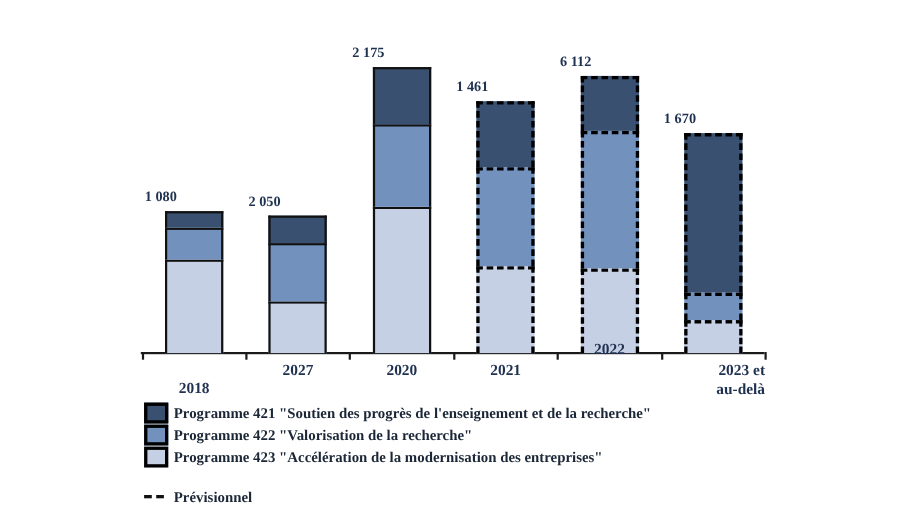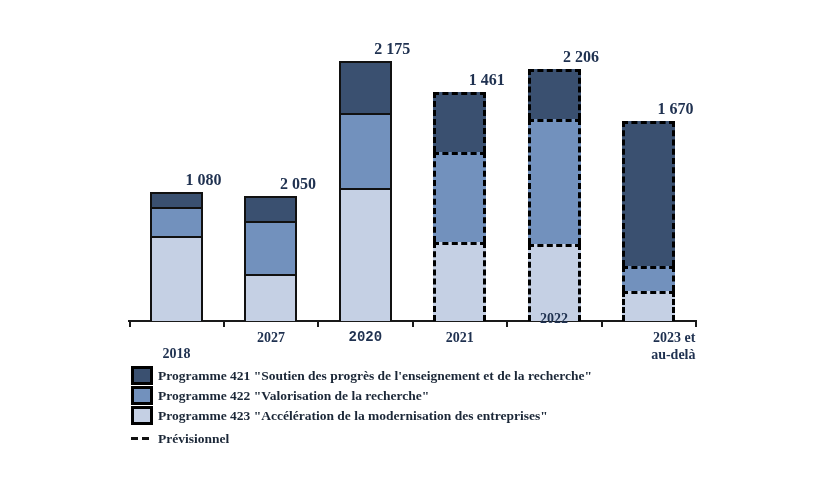--- a/index.html
+++ b/index.html
@@ -6,36 +6,36 @@
   #canvas{
     position:relative;width:840px;height:479px;background:#ffffff;overflow:hidden;
     font-family:"Liberation Serif","DejaVu Serif",serif;
   }
   .axis-line{position:absolute;background:#1a1a1a;}
   .axis-tick{position:absolute;background:#1a1a1a;width:2px;height:7px;}
   .bar-segment{position:absolute;box-sizing:border-box;}
   .seg-solid{border:2px solid #111111;border-bottom:none;}
   .seg-dashed{border:3px dashed #000000;border-bottom:none;}
   .value-label{
-    position:absolute;width:90px;text-align:right;
-    font-size:16px;font-weight:bold;color:#1f3150;letter-spacing:0px;
+    position:absolute;width:90px;text-align:left;
+    font-size:13px;font-weight:bold;color:#1f3150;letter-spacing:0px;
   }
   .x-label{
     position:absolute;width:94px;text-align:center;
     font-size:14px;font-weight:bold;color:#1f3150;line-height:17px;
   }
   #legend{position:absolute;left:131px;top:366px;}
   .legend-row{display:flex;align-items:center;margin-bottom:1px;height:19px;}
   .legend-swatch{
     width:16px;height:13px;border:3px solid #000;flex:0 0 auto;margin-right:5px;
   }
   .legend-label{
     font-size:13.5px;font-weight:bold;color:#1b2737;white-space:nowrap;
   }
-  .legend-row.forecast{margin-top:4px;}
+  .legend-row.forecast{margin-top:17px;}
   .dash-marker{display:flex;align-items:center;width:22px;flex:0 0 auto;margin-right:5px;}
   .dash-marker span{display:block;width:7px;height:3px;background:#111;margin-right:4px;}
 </style>
 </head>
 <body>
 
 <div id="canvas">
   <div id="plot">
       <div class="axis-line" style="left: 128px; top: 320px; width: 567px; height: 2px;"></div>
       <div class="axis-tick" style="left: 128.5px; top: 320px;"></div>
@@ -56,34 +56,34 @@
       <div class="bar-segment seg-solid" style="left: 244.4px; width: 53px; top: 220.62px; height: 53.1775px; background: rgb(114, 145, 189);"></div>
       <div class="bar-segment seg-solid" style="left: 244.4px; width: 53px; top: 195.525px; height: 25.095px; background: rgb(58, 80, 112);"></div>
       <div class="value-label" style="left: 225.9px; top: 174.525px;">2 050</div>
       <div class="x-label" style="left: 223.9px; top: 329px;">
         <div>2027</div>
       </div>
       <div class="bar-segment seg-solid" style="left: 338.8px; width: 53px; top: 187.757px; height: 133.243px; background: rgb(197, 208, 228);"></div>
       <div class="bar-segment seg-solid" style="left: 338.8px; width: 53px; top: 113.07px; height: 74.6875px; background: rgb(114, 145, 189);"></div>
       <div class="bar-segment seg-solid" style="left: 338.8px; width: 53px; top: 61.0875px; height: 51.9825px; background: rgb(58, 80, 112);"></div>
       <div class="value-label" style="left: 320.3px; top: 40.0875px;">2 175</div>
-      <div class="x-label" style="left: 318.3px; top: 329px; font-family: Liberation Mono, monospace;">
+      <div class="x-label" style="left: 318.3px; top: 329px;">
         <div>2020</div>
       </div>
       <div class="bar-segment seg-dashed" style="left: 433.2px; width: 53px; top: 241.532px; height: 79.4675px; background: rgb(197, 208, 228);"></div>
       <div class="bar-segment seg-dashed" style="left: 433.2px; width: 53px; top: 152.027px; height: 89.5055px; background: rgb(114, 145, 189);"></div>
       <div class="bar-segment seg-dashed" style="left: 433.2px; width: 53px; top: 92.277px; height: 59.75px; background: rgb(58, 80, 112);"></div>
       <div class="value-label" style="left: 414.7px; top: 71.277px;">1 461</div>
       <div class="x-label" style="left: 412.7px; top: 329px; text-align: center;">
         <div>2021</div>
       </div>
       <div class="bar-segment seg-dashed" style="left: 527.6px; width: 53px; top: 243.923px; height: 77.0775px; background: rgb(197, 208, 228);"></div>
       <div class="bar-segment seg-dashed" style="left: 527.6px; width: 53px; top: 118.806px; height: 125.116px; background: rgb(114, 145, 189);"></div>
       <div class="bar-segment seg-dashed" style="left: 527.6px; width: 53px; top: 68.616px; height: 50.19px; background: rgb(58, 80, 112);"></div>
-      <div class="value-label" style="left: 509.1px; top: 47.616px;">2 206</div>
+      <div class="value-label" style="left: 509.1px; top: 47.616px;">6 112</div>
       <div class="x-label" style="left: 507.1px; top: 310px;">
         <div>2022</div>
       </div>
       <div class="bar-segment seg-dashed" style="left: 622px; width: 53px; top: 291.125px; height: 29.875px; background: rgb(197, 208, 228);"></div>
       <div class="bar-segment seg-dashed" style="left: 622px; width: 53px; top: 266.03px; height: 25.095px; background: rgb(114, 145, 189);"></div>
       <div class="bar-segment seg-dashed" style="left: 622px; width: 53px; top: 121.435px; height: 144.595px; background: rgb(58, 80, 112);"></div>
       <div class="value-label" style="left: 603.5px; top: 100.435px;">1 670</div>
       <div class="x-label" style="left: 601.5px; top: 329px; text-align: right;">
         <div>2023 et</div>
         <div>au-delà</div>

